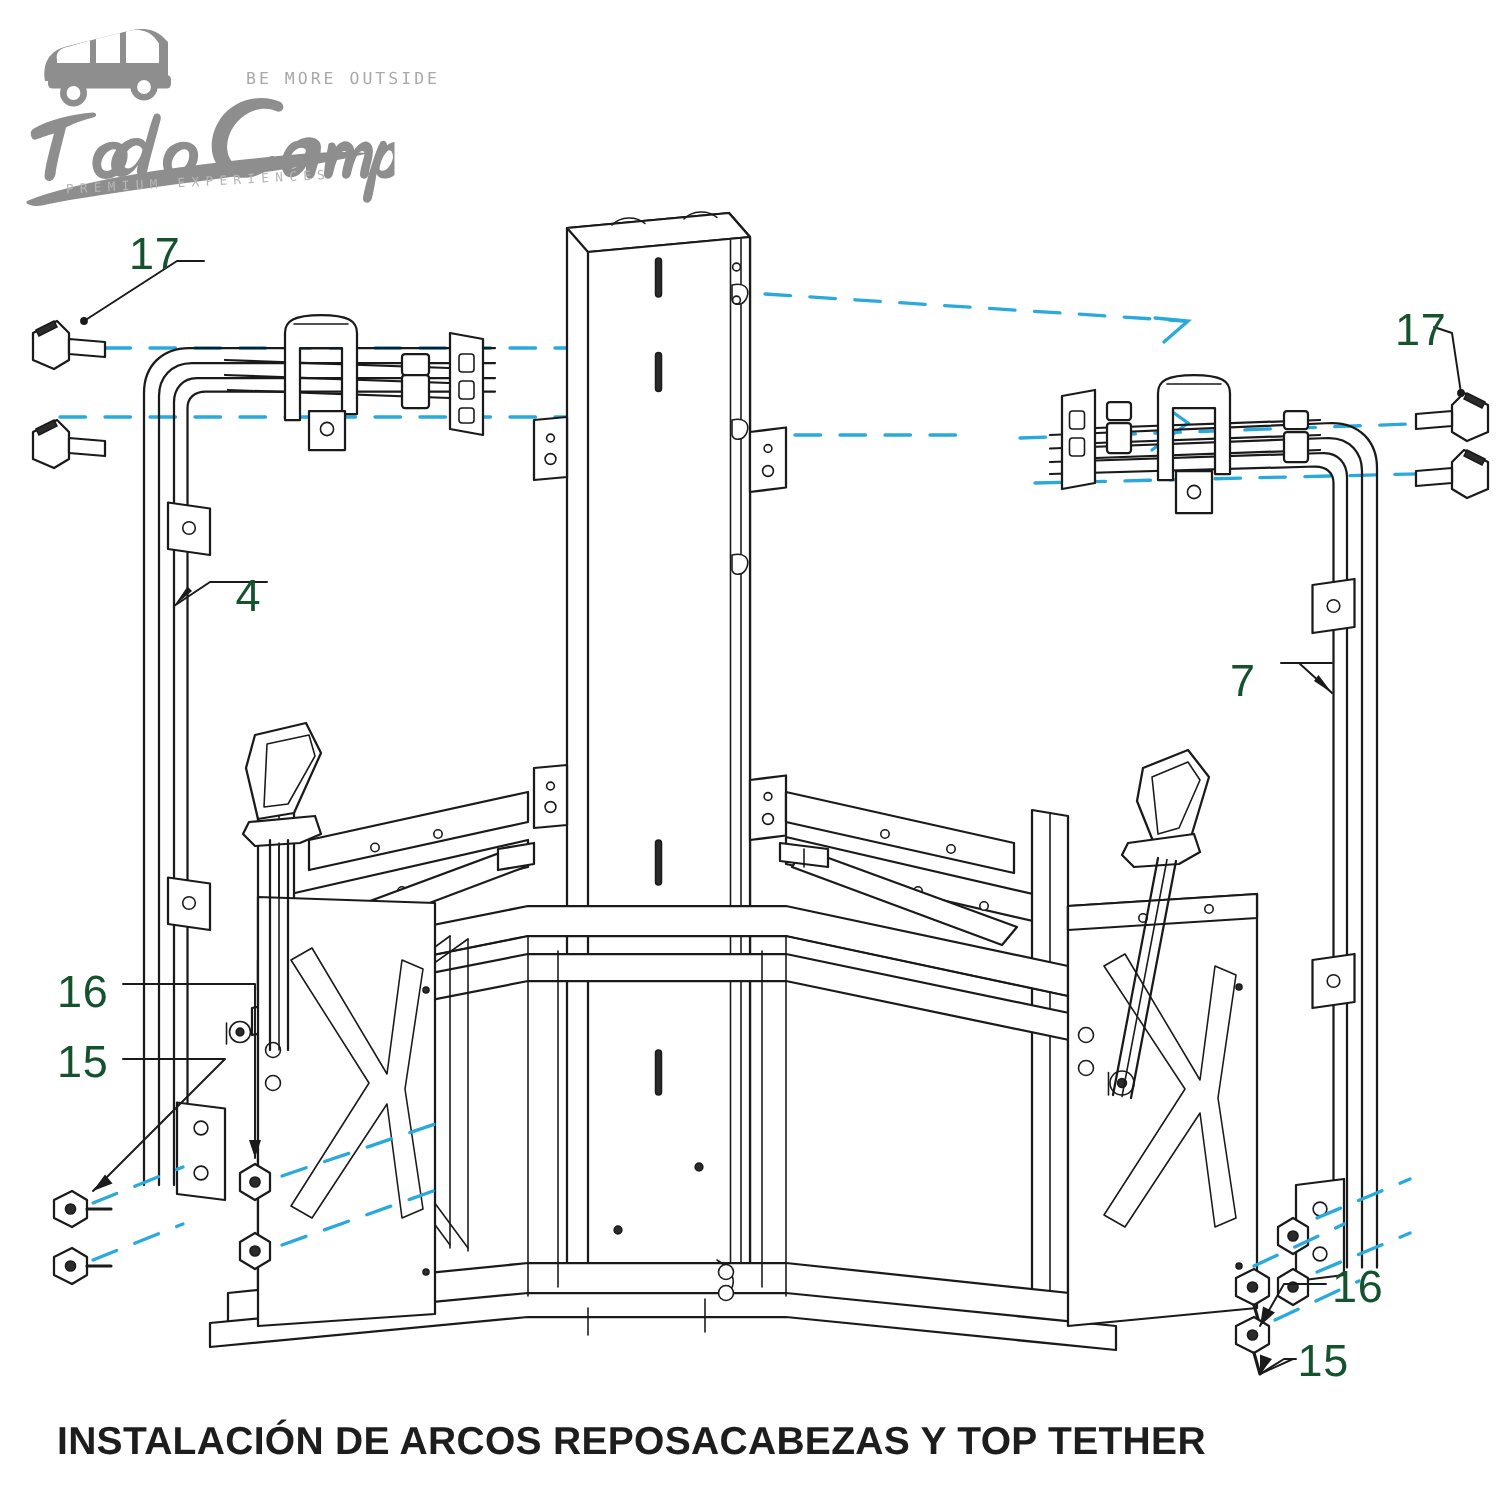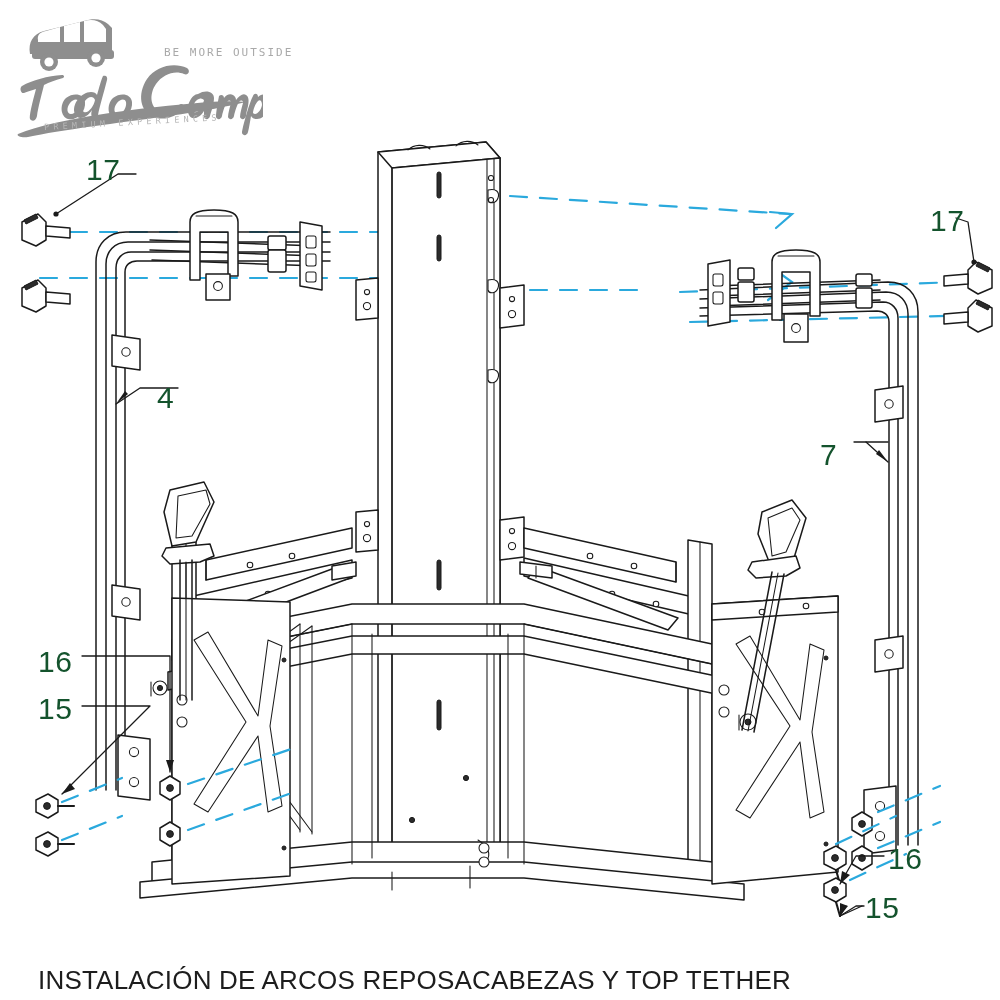--- a/index.html
+++ b/index.html
@@ -39,22 +39,22 @@
     font-family:"Liberation Sans", sans-serif;
     font-size:30px;font-weight:400;color:#14532d;
     letter-spacing:0.5px;line-height:1;
     white-space:nowrap;
   }
 
   
   .caption{
     position:absolute;left:38px;top:945px;
     font-family:"Liberation Sans", sans-serif;
-    font-size:26px;font-weight:400;color:#1d1d1d;
-    letter-spacing:0.2px;white-space:nowrap;margin-top:20px;
+    font-size:26px;font-weight:700;color:#1d1d1d;
+    letter-spacing:0.2px;white-space:nowrap;
   }
 </style>
 </head>
 <body>
 
 <div class="sheet">
 
   <div class="logo-wrap">
     <svg class="logo-svg" viewBox="0 0 255 140">
       <g fill="#8e8e8e">

